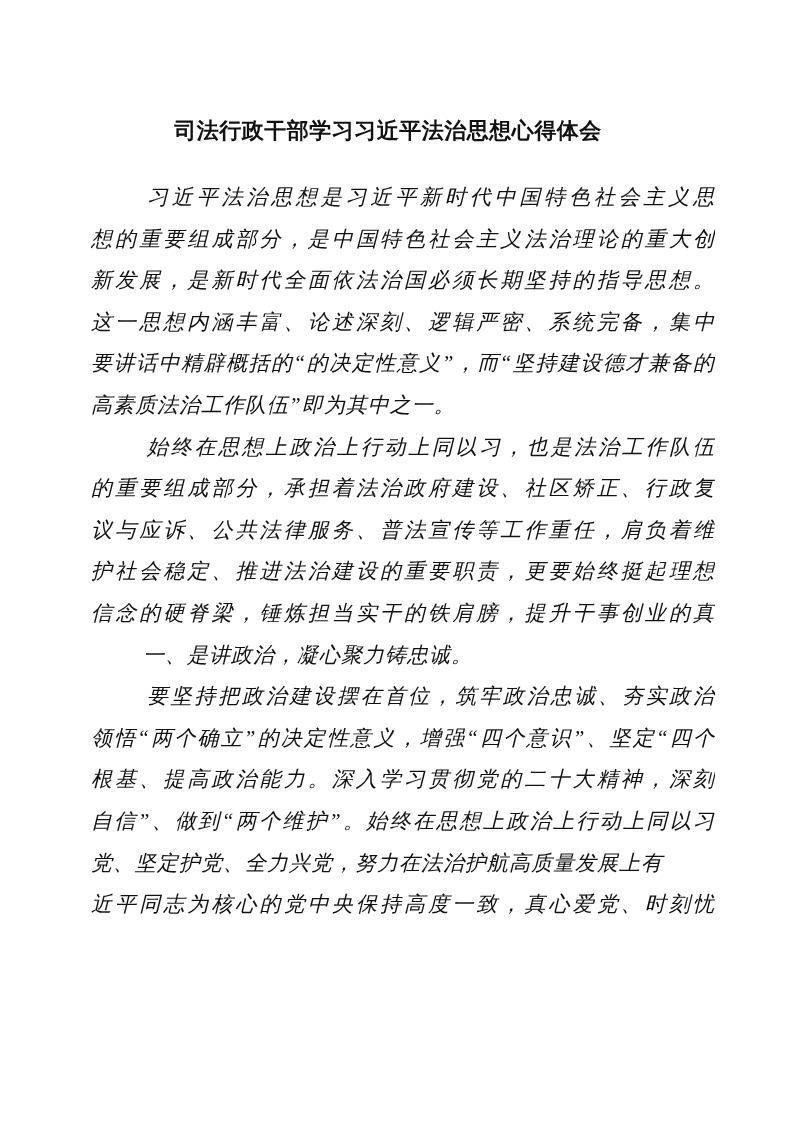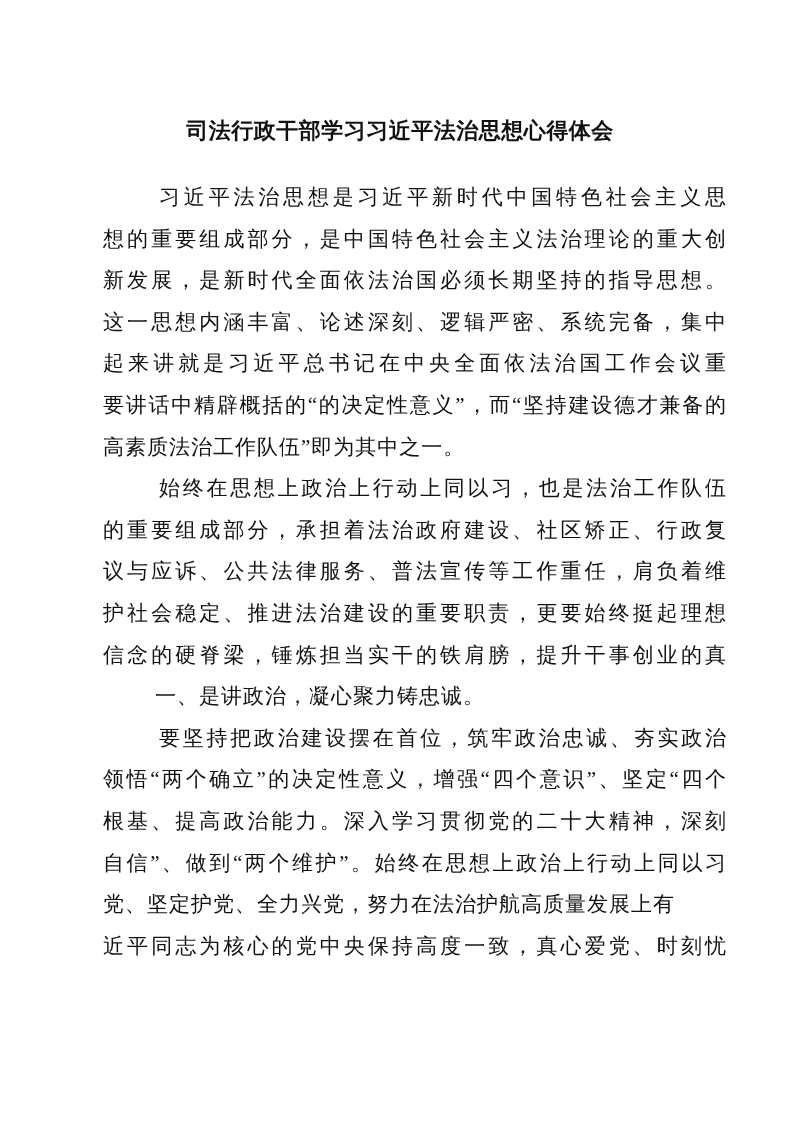--- a/index.html
+++ b/index.html
@@ -11,37 +11,38 @@
     position: relative;
     width: 793px;
     height: 1122px;
     background: #ffffff;
     color: #111111;
     font-family: "Liberation Serif", "DejaVu Serif", serif;
     overflow: hidden;
   }
   .content {
     position: absolute;
-    left: 103px;
+    left: 91px;
     top: 110px;
     width: 624px;
   }
   .doc-title {
     font-size: 22px;
     font-weight: bold;
     line-height: 42px;
     text-align: center;
     letter-spacing: 0.5px;
     margin: 0 0 25px 0;
     position: relative;
     left: -15px;
   }
   .paragraph {
     margin: 0;
     padding: 0;
+    font-style: italic;
   }
   .line {
     font-size: 21px;
     line-height: 41.6px;
     height: 41.6px;
     letter-spacing: 1px;
     text-align: justify;
     text-align-last: justify;
     overflow: hidden;
   }
@@ -61,21 +62,20 @@
 
 <div class="page">
   <div class="content">
     <h1 class="doc-title">司法行政干部学习习近平法治思想心得体会</h1>
     <div id="paragraphs">
         <div class="paragraph">
           <div class="line indent">习近平法治思想是习近平新时代中国特色社会主义思</div>
           <div class="line">想的重要组成部分，是中国特色社会主义法治理论的重大创</div>
           <div class="line">新发展，是新时代全面依法治国必须长期坚持的指导思想。</div>
           <div class="line">这一思想内涵丰富、论述深刻、逻辑严密、系统完备，集中</div>
-          <div class="line">起来讲就是习近平总书记在中央全面依法治国工作会议重</div>
           <div class="line">要讲话中精辟概括的“的决定性意义”，而“坚持建设德才兼备的</div>
           <div class="line last">高素质法治工作队伍”即为其中之一。</div>
         </div>
         <div class="paragraph">
           <div class="line indent">始终在思想上政治上行动上同以习，也是法治工作队伍</div>
           <div class="line">的重要组成部分，承担着法治政府建设、社区矫正、行政复</div>
           <div class="line">议与应诉、公共法律服务、普法宣传等工作重任，肩负着维</div>
           <div class="line">护社会稳定、推进法治建设的重要职责，更要始终挺起理想</div>
           <div class="line">信念的硬脊梁，锤炼担当实干的铁肩膀，提升干事创业的真</div>
         </div>

